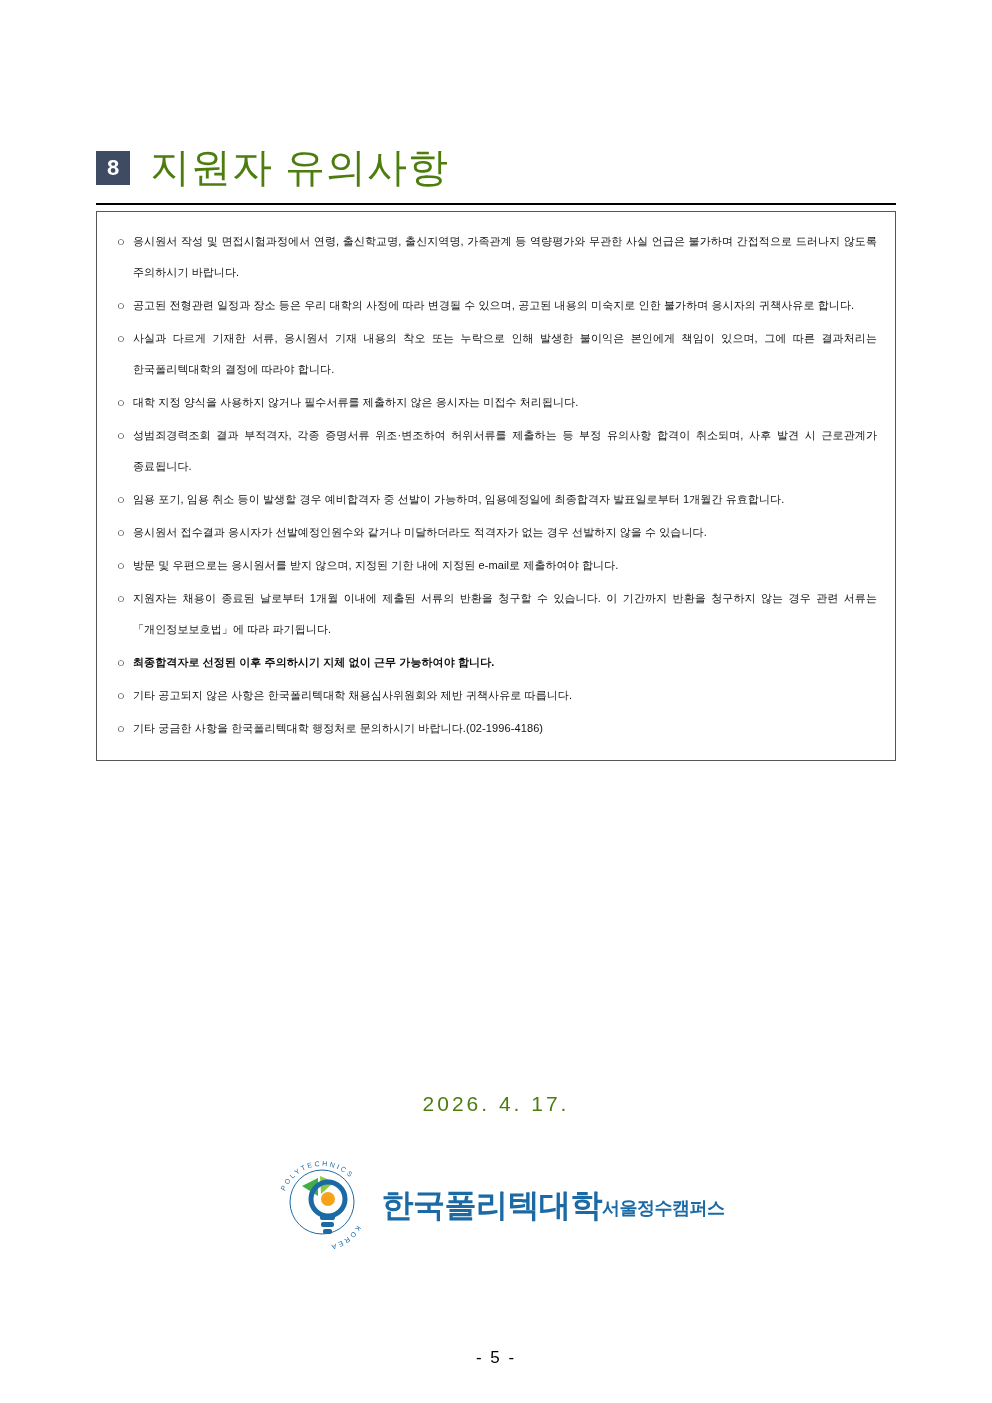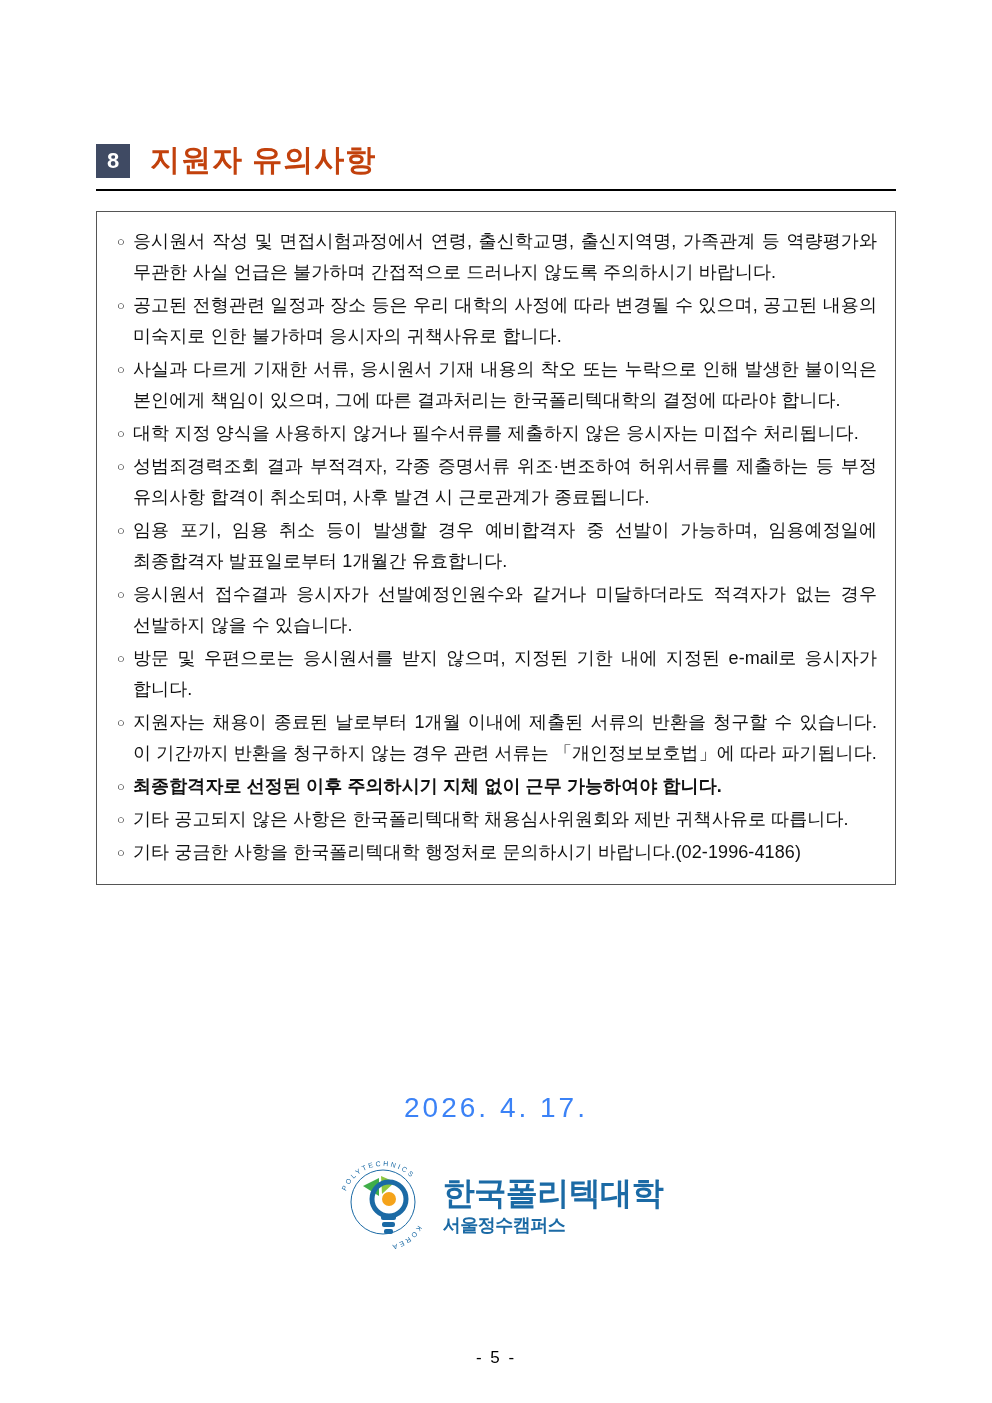--- a/index.html
+++ b/index.html
@@ -39,24 +39,24 @@
     font-size: 22px;
     font-weight: bold;
     display: flex;
     align-items: center;
     justify-content: center;
     flex: 0 0 auto;
     line-height: 1;
   }
   .section-title {
     margin-left: 20px;
-    font-size: 30px;
-    font-weight: bold;
+    font-size: 40px;
+    font-weight: normal;
     letter-spacing: 1px;
-    color: #c2410c;
+    color: #4d7c0f;
     white-space: nowrap;
   }
 
   
   .notice-box {
     position: absolute;
     left: 96px;
     top: 211px;
     width: 800px;
     border: 1px solid #555555;
@@ -73,41 +73,41 @@
     flex: 0 0 auto;
     width: 24px;
     font-size: 13px;
     line-height: 31px;
     color: #000000;
     text-align: center;
     padding-top: 0px;
   }
   .notice-text {
     flex: 1 1 auto;
-    font-size: 18px;
+    font-size: 11px;
     line-height: 31px;
     color: #111111;
     text-align: justify;
     word-break: keep-all;
     letter-spacing: 0.1px;
   }
   .notice-text.bold {
     font-weight: bold;
   }
 
   
   .doc-date {
     position: absolute;
     left: 0;
     top: 1092px;
     width: 992px;
     text-align: center;
-    font-size: 28px;
+    font-size: 21px;
     letter-spacing: 3px;
-    color: #3b82f6;
+    color: #4d7c0f;
   }
 
   
   .logo-area {
     position: absolute;
     left: 0;
     top: 1152px;
     width: 992px;
     display: flex;
     align-items: center;
@@ -115,37 +115,37 @@
   }
   .logo-mark {
     position: relative;
     width: 108px;
     height: 108px;
     flex: 0 0 auto;
   }
   .logo-text {
     margin-left: 6px;
     display: flex;
-    flex-direction: column;
+    flex-direction: row;
     justify-content: center;
   }
   .logo-main {
     font-size: 32px;
     font-weight: bold;
     color: #1b6aa5;
     letter-spacing: -0.5px;
     line-height: 1.1;
   }
   .logo-sub {
     font-size: 18px;
     font-weight: bold;
     color: #1b6aa5;
     letter-spacing: -0.5px;
     line-height: 1.2;
-    margin-top: 4px;
+    margin-top: 10px;
   }
 
   
   .page-number {
     position: absolute;
     left: 0;
     top: 1348px;
     width: 992px;
     text-align: center;
     font-size: 17px;
@@ -187,21 +187,21 @@
       <div class="notice-item">
         <div class="bullet">○</div>
         <div class="notice-text">임용 포기, 임용 취소 등이 발생할 경우 예비합격자 중 선발이 가능하며, 임용예정일에 최종합격자 발표일로부터 1개월간 유효합니다.</div>
       </div>
       <div class="notice-item">
         <div class="bullet">○</div>
         <div class="notice-text">응시원서 접수결과 응시자가 선발예정인원수와 같거나 미달하더라도 적격자가 없는 경우 선발하지 않을 수 있습니다.</div>
       </div>
       <div class="notice-item">
         <div class="bullet">○</div>
-        <div class="notice-text">방문 및 우편으로는 응시원서를 받지 않으며, 지정된 기한 내에 지정된 e-mail로 응시자가 합니다.</div>
+        <div class="notice-text">방문 및 우편으로는 응시원서를 받지 않으며, 지정된 기한 내에 지정된 e-mail로 제출하여야 합니다.</div>
       </div>
       <div class="notice-item">
         <div class="bullet">○</div>
         <div class="notice-text">지원자는 채용이 종료된 날로부터 1개월 이내에 제출된 서류의 반환을 청구할 수 있습니다. 이 기간까지 반환을 청구하지 않는 경우 관련 서류는 「개인정보보호법」에 따라 파기됩니다.</div>
       </div>
       <div class="notice-item">
         <div class="bullet">○</div>
         <div class="notice-text bold">최종합격자로 선정된 이후 주의하시기 지체 없이 근무 가능하여야 합니다.</div>
       </div>
       <div class="notice-item">

